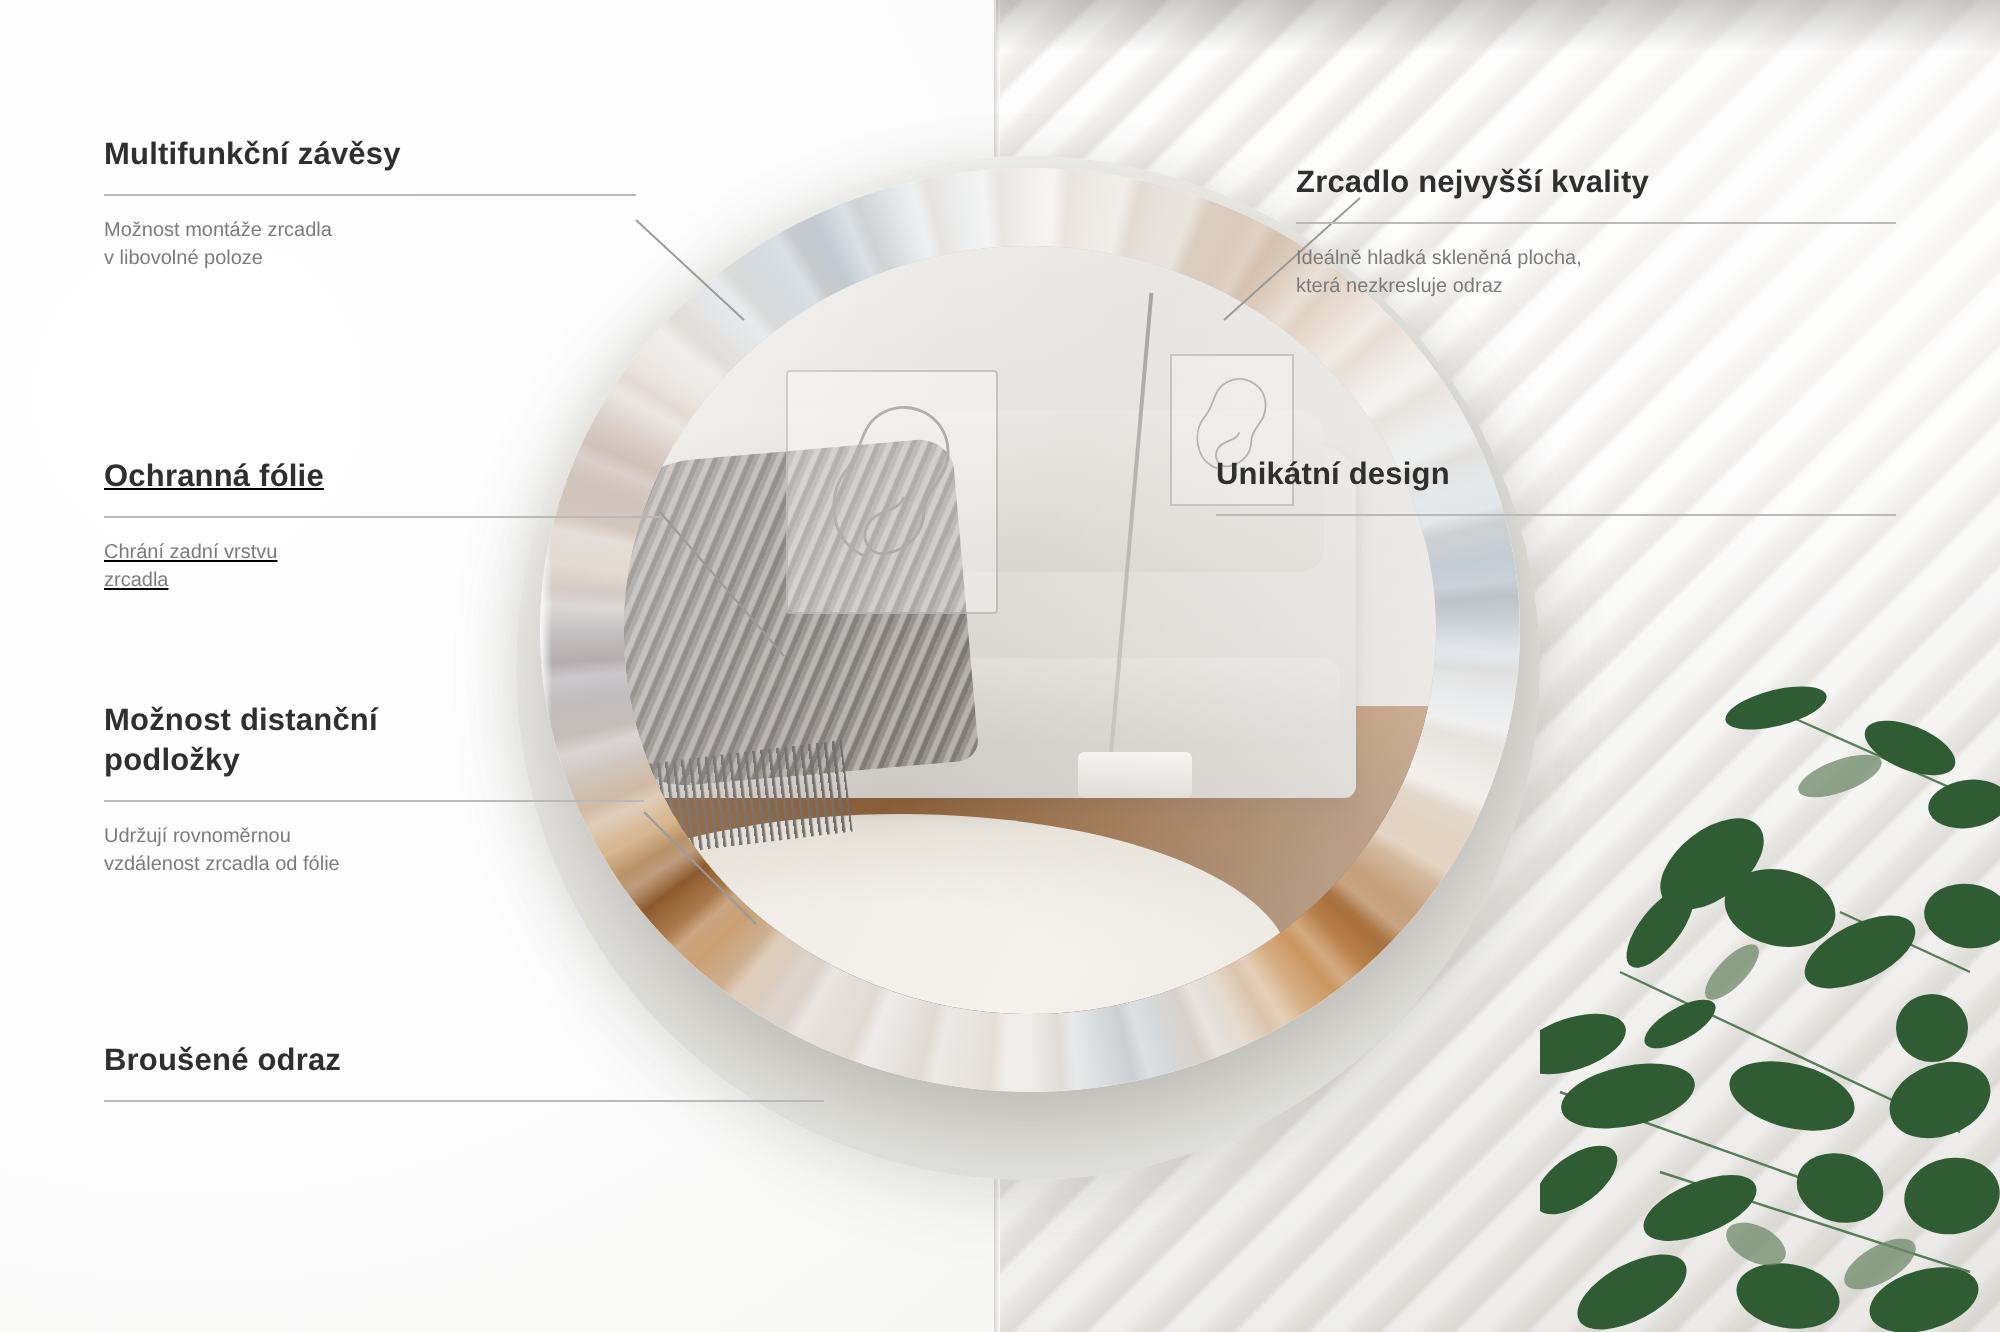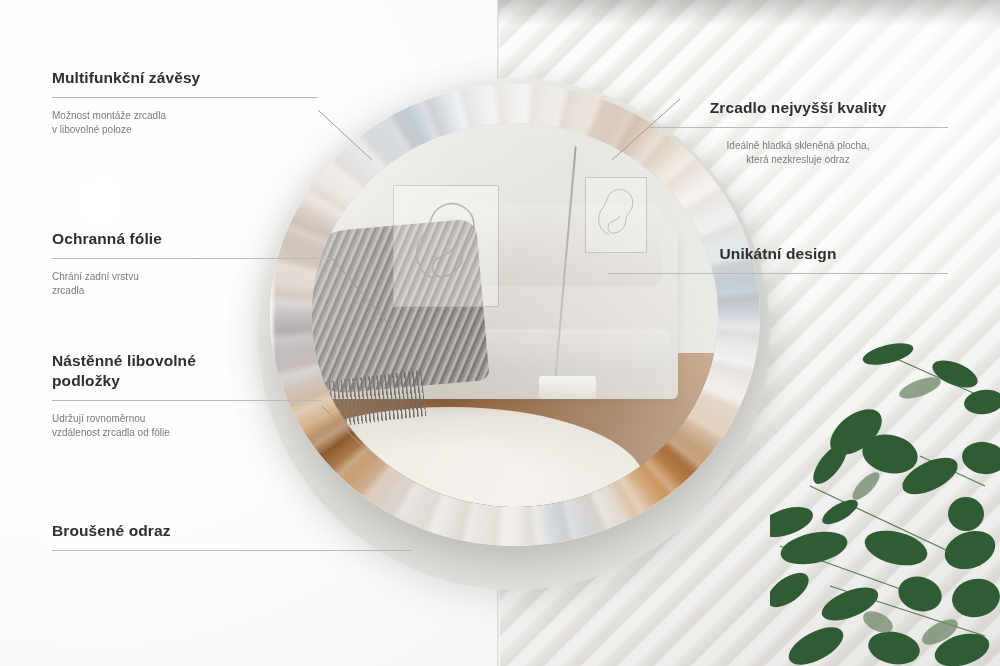--- a/index.html
+++ b/index.html
@@ -258,21 +258,21 @@
     white-space:pre-line;
   }
   .rule{
     height:1px; background:#b9b9b9; margin:9px 0 11px 0;
   }
   .callout p{
     font-size:10px; color:#7b7b7b; line-height:1.42;
     white-space:pre-line;
   }
   .c-left{ left:52px; text-align:left; }
-  .c-right{ text-align:center; right:52px;margin-top:16px; }
+  .c-right{ text-align:left; right:52px; }
 
   
   .leaders{ position:absolute; inset:0; pointer-events:none; }
   .leaders svg{ width:1000px; height:666px; display:block; }
 </style>
 </head>
 <body>
 
 <div id="stage">
 
@@ -384,29 +384,29 @@
     </svg>
   </div>
 
   <div class="callout c-left" style="top:68px; width:266px;">
     <h3>Multifunkční závěsy</h3>
     <div class="rule"></div>
     <p>Možnost montáže zrcadla
 v libovolné poloze</p>
   </div>
 
-  <div class="callout c-left" style="top:229px; width:278px;">
+  <div class="callout c-left" style="top:229px; width:278px;text-decoration:underline;">
     <h3>Ochranná fólie</h3>
     <div class="rule"></div>
     <p>Chrání zadní vrstvu
 zrcadla</p>
   </div>
 
   <div class="callout c-left" style="top:351px; width:270px;">
-    <h3>Nástěnné libovolné
+    <h3>Možnost distanční
 podložky</h3>
     <div class="rule"></div>
     <p>Udržují rovnoměrnou
 vzdálenost zrcadla od fólie</p>
   </div>
 
   <div class="callout c-left" style="top:521px; width:360px;">
     <h3>Broušené odraz</h3>
     <div class="rule"></div>
   </div>

